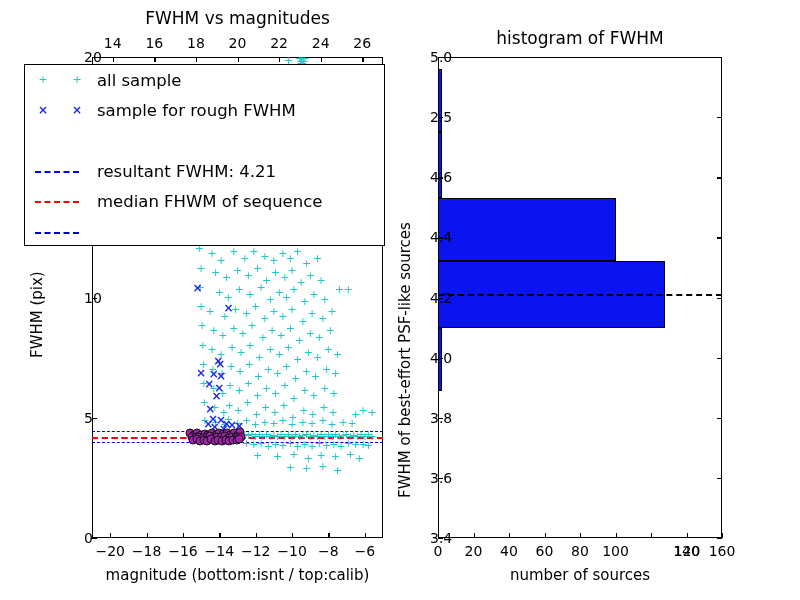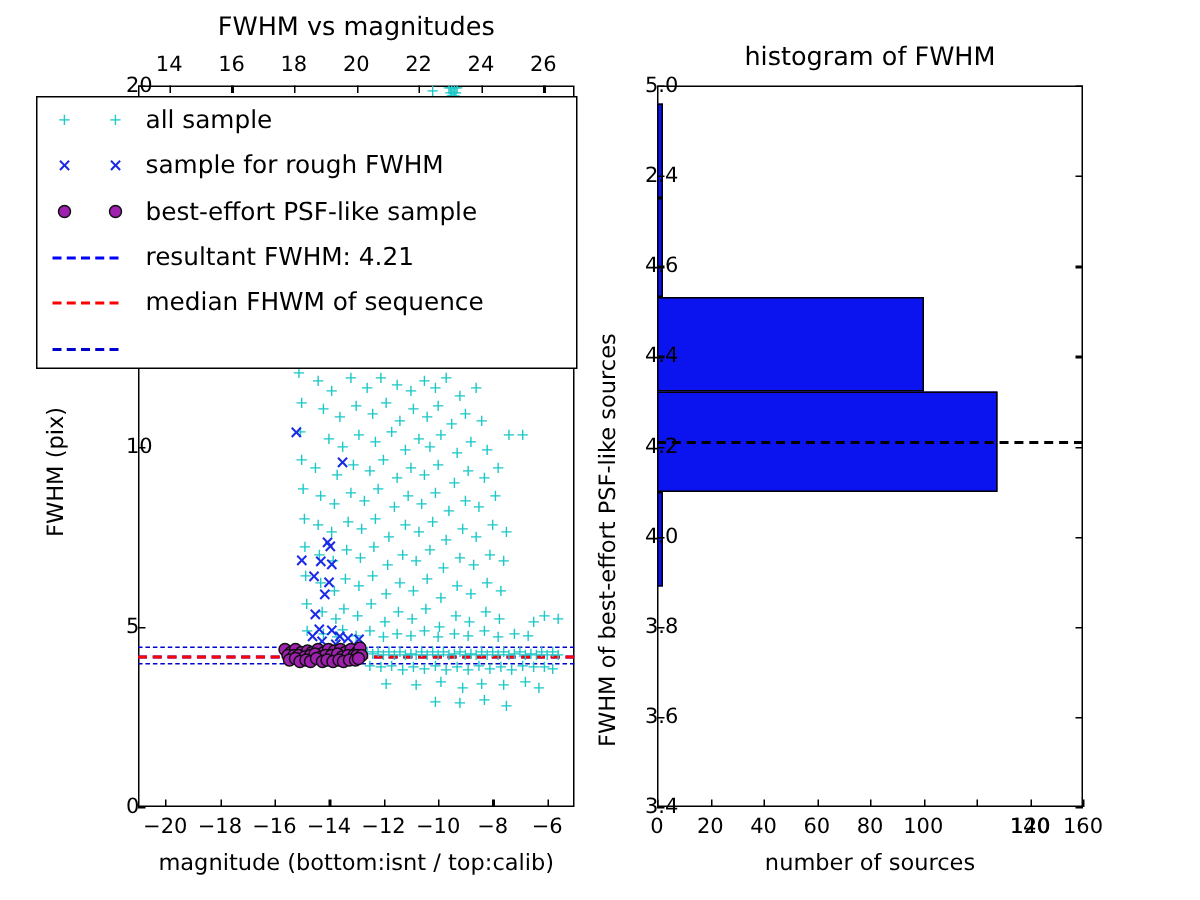--- a/index.html
+++ b/index.html
@@ -451,43 +451,38 @@
     <div class="tk tk-s" style="left:717px;top:297.49999999999994px;"></div>
     <div class="txt tick rgt vmid" style="left:430px;top:297.49999999999994px;">4.2</div>
     <div class="tk tk-s" style="left:438px;top:237.3749999999999px;"></div>
     <div class="tk tk-s" style="left:717px;top:237.3749999999999px;"></div>
     <div class="txt tick rgt vmid" style="left:430px;top:237.3749999999999px;">4.4</div>
     <div class="tk tk-s" style="left:438px;top:177.2500000000001px;"></div>
     <div class="tk tk-s" style="left:717px;top:177.2500000000001px;"></div>
     <div class="txt tick rgt vmid" style="left:430px;top:177.2500000000001px;">4.6</div>
     <div class="tk tk-s" style="left:438px;top:117.12500000000006px;"></div>
     <div class="tk tk-s" style="left:717px;top:117.12500000000006px;"></div>
-    <div class="txt tick rgt vmid" style="left:430px;top:117.12500000000006px;">2.4</div>
+    <div class="txt tick rgt vmid" style="left:430px;top:117.12500000000006px;">2.5</div>
     <div class="tk tk-s" style="left:438px;top:57px;"></div>
     <div class="tk tk-s" style="left:717px;top:57px;"></div>
     <div class="txt tick rgt vmid" style="left:430px;top:57px;">5.0</div>
     <div class="txt title ctr" style="left:580px;top:28px;">histogram of FWHM</div>
     <div class="txt axlabel ctr" style="left:580px;top:566px;">number of sources</div>
     <div class="txt axlabel" style="left:396px;top:498px;transform:rotate(-90deg);transform-origin:0 0;">FWHM of best-effort PSF-like sources</div>
     <div style="left:24px;top:64px;width:361px;height:182px;" id="legend">
       <div class="lrow" style="top:0px;height:30.333333333333332px;">
         <div class="lsym plus" style="left:18px;color:#1ec8c8;">+</div>
         <div class="lsym plus" style="left:52px;color:#1ec8c8;">+</div>
         <div class="ltext" style="left:72px;">all sample</div>
       </div>
       <div class="lrow" style="top:30.333333333333332px;height:30.333333333333332px;">
         <div class="lsym cross" style="left:18px;color:#1a2ae6;">×</div>
         <div class="lsym cross" style="left:52px;color:#1a2ae6;">×</div>
         <div class="ltext" style="left:72px;">sample for rough FWHM</div>
       </div>
-      <div class="lrow" style="top:60.666666666666664px;height:30.333333333333332px;">
-        <div class="lsym dot" style="left:18px;background:#a020b0;"></div>
-        <div class="lsym dot" style="left:52px;background:#a020b0;"></div>
-        <div class="ltext" style="left:72px;">best-effort PSF-like sample</div>
-      </div>
       <div class="lrow" style="top:91px;height:30.333333333333332px;">
         <div class="lseg blue-dash" style="border-color:#0000ff;"></div>
         <div class="ltext" style="left:72px;">resultant FWHM: 4.21</div>
       </div>
       <div class="lrow" style="top:121.33333333333333px;height:30.333333333333332px;">
         <div class="lseg blue-dash" style="border-color:#ff0000;"></div>
         <div class="ltext" style="left:72px;">median FHWM of sequence</div>
       </div>
       <div class="lrow" style="top:151.66666666666666px;height:30.333333333333332px;">
         <div class="lseg blue-dd" style="border-color:#0000cc;border-top-style:dashed;border-top-width:2px;"></div>

